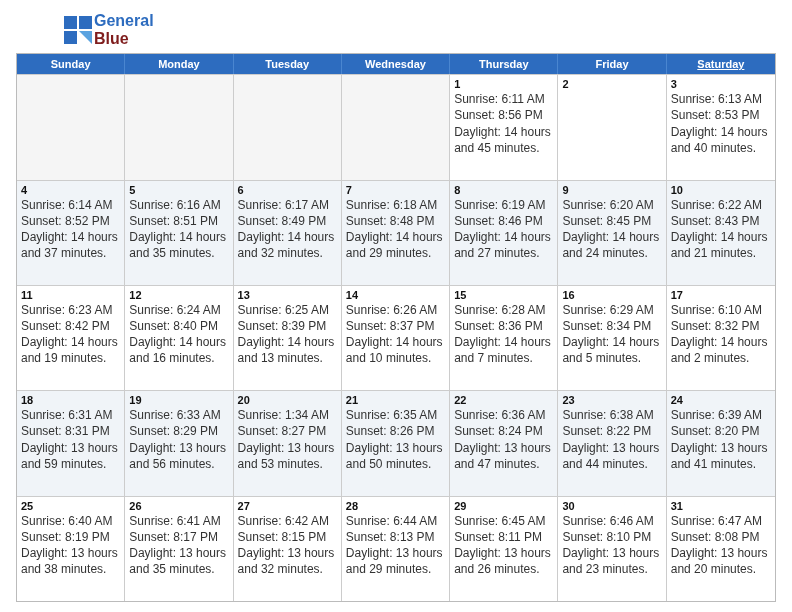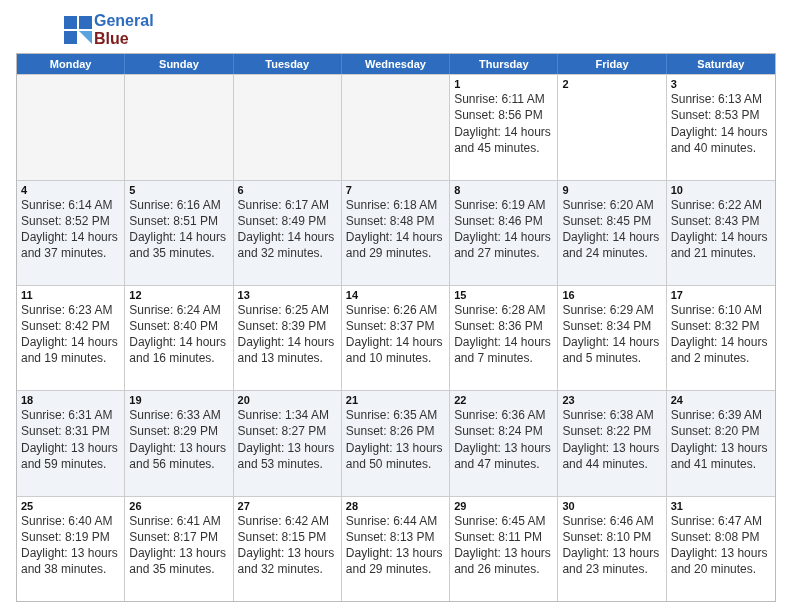--- a/index.html
+++ b/index.html
@@ -59,21 +59,21 @@
       background: #2d6cbf;
     }
     .cal-header-cell {
       color: #fff;
       font-size: 11px;
       font-weight: bold;
       text-align: center;
       padding: 4px 2px;
       border-right: 1px solid #4a86d0;
     }
-    .cal-header-cell:last-child { border-right: none; }
+    .cal-header-cell:last-child { border-right: none; text-decoration: underline; }
     .cal-body {
       display: flex;
       flex-direction: column;
       flex: 1;
     }
     .cal-row {
       display: grid;
       grid-template-columns: repeat(7, 1fr);
       flex: 1;
       border-top: 1px solid #ccc;
@@ -121,22 +121,22 @@
       </div>
     </div>
     <div class="title-block">
       <h1></h1>
       <h2></h2>
     </div>
   </div>
 
   <div class="calendar">
     <div class="cal-header-row">
-    <div class="cal-header-cell">Monday</div>
-        <div class="cal-header-cell">Sunday</div>
+    <div class="cal-header-cell">Sunday</div>
+        <div class="cal-header-cell">Monday</div>
         <div class="cal-header-cell">Tuesday</div>
         <div class="cal-header-cell">Wednesday</div>
         <div class="cal-header-cell">Thursday</div>
         <div class="cal-header-cell">Friday</div>
         <div class="cal-header-cell">Saturday</div>
       </div>
     <div class="cal-body">
     <div class="cal-row">
           <div class="cal-cell empty"></div>
           <div class="cal-cell empty"></div>

